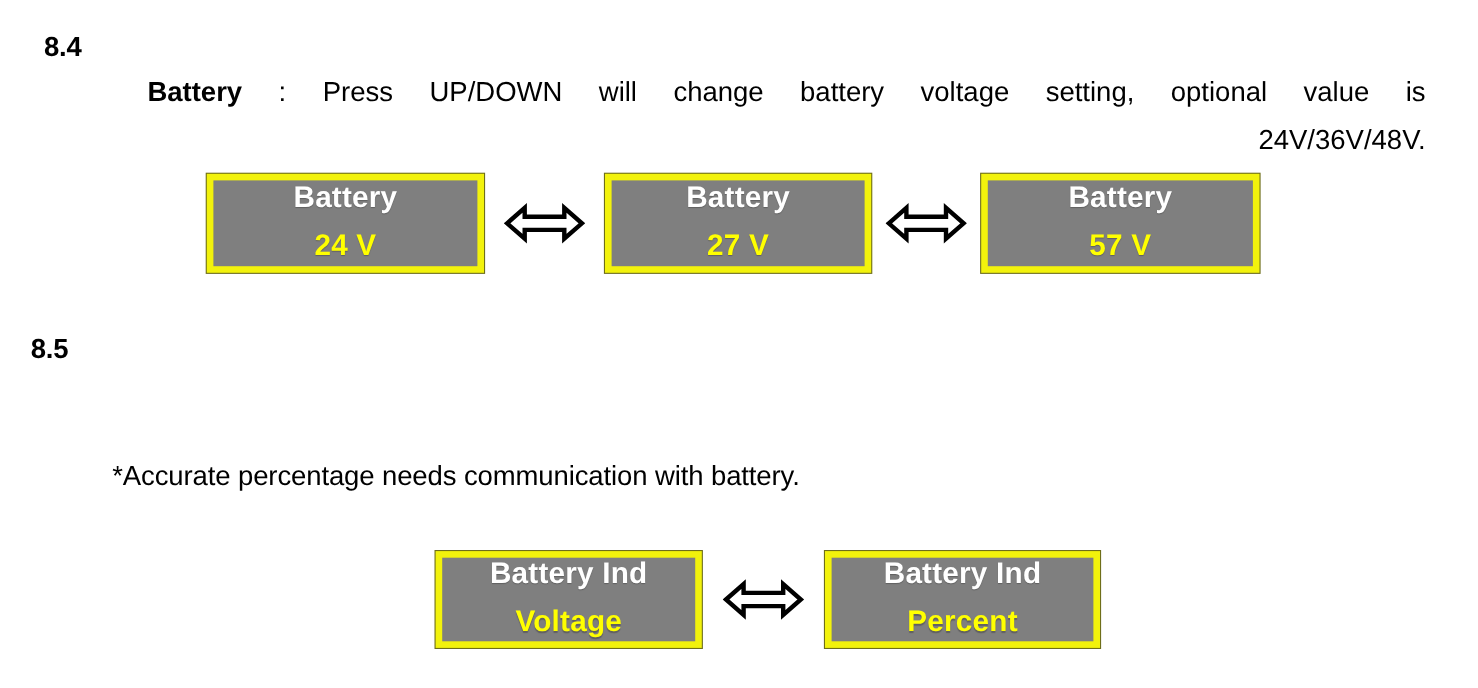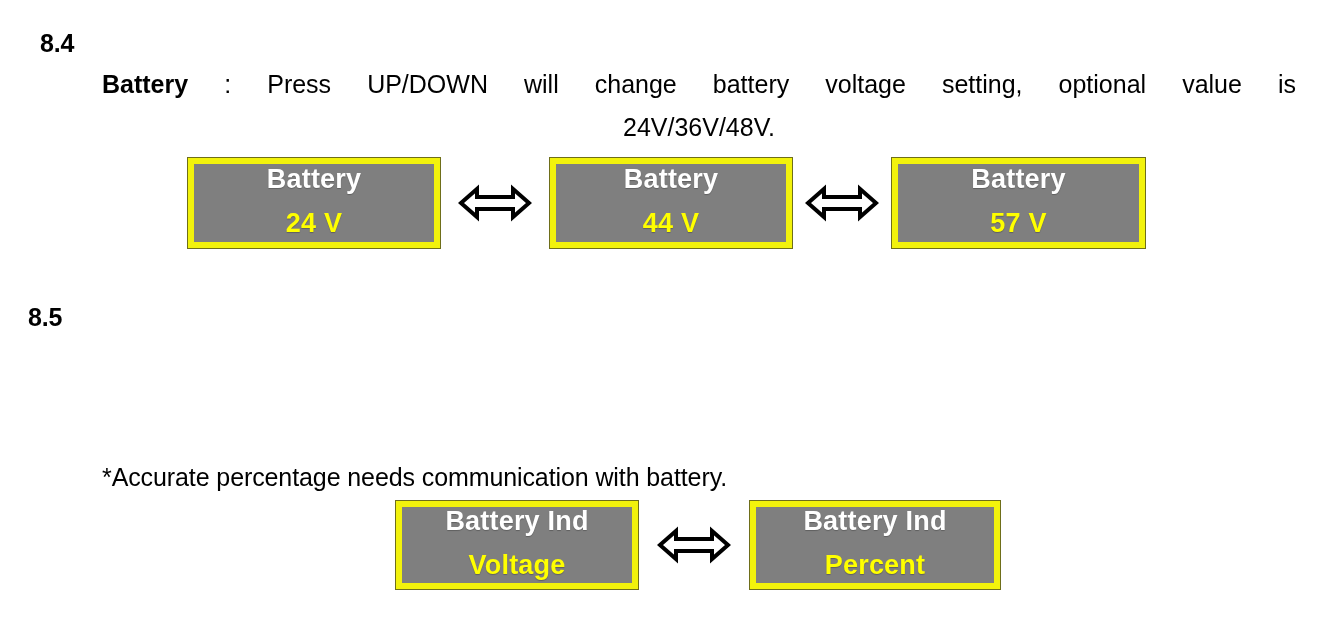--- a/index.html
+++ b/index.html
@@ -14,20 +14,21 @@
     font-family: "Liberation Sans", sans-serif;
     color: #000000;
     overflow: hidden;
   }
 
   
   .para {
     position: absolute;
     display: flex;
     align-items: flex-start;
+    gap: 32px;
   }
   .para-num {
     font-weight: bold;
     font-size: 25px;
     line-height: 43px;
     flex: 0 0 auto;
     width: 62px;
     letter-spacing: -0.2px;
   }
   .para-body {
@@ -35,31 +36,30 @@
     font-size: 25px;
     line-height: 43px;
   }
   .line-justify {
     text-align: justify;
     text-align-last: justify;
     white-space: normal;
     margin-top: 41px;
   }
   .line-plain {
-    text-align: center;
+    text-align: right;
   }
   .term {
     font-weight: bold;
   }
   .note {
     position: absolute;
     font-size: 25px;
     line-height: 43px;
     letter-spacing: -0.1px;
-    margin-top: 44px;
   }
 
   
   .lcd-row {
     position: absolute;
     display: flex;
     align-items: center;
   }
   .lcd-box {
     background: #f2f20c;
@@ -134,21 +134,21 @@
     <span>
       <svg width="74" height="40" viewBox="0 0 74 40" aria-hidden="true">
         <path d="M3 20 L19 6 L19 14 L55 14 L55 6 L71 20 L55 34 L55 26 L19 26 L19 34 Z" fill="#ffffff" stroke="#000000" stroke-width="4" stroke-linejoin="miter"></path>
       </svg>
     </span>
   </div>
 
   <div class="lcd-box" style="width:242px;height:90px;">
     <div class="lcd-screen">
       <div class="lcd-title">Battery</div>
-      <div class="lcd-value">44 V</div>
+      <div class="lcd-value">27 V</div>
     </div>
   </div>
 
   <div class="arrow-wrap" style="width:100px;">
     <span>
       <svg width="74" height="40" viewBox="0 0 74 40" aria-hidden="true">
         <path d="M3 20 L19 6 L19 14 L55 14 L55 6 L71 20 L55 34 L55 26 L19 26 L19 34 Z" fill="#ffffff" stroke="#000000" stroke-width="4" stroke-linejoin="miter"></path>
       </svg>
     </span>
   </div>

